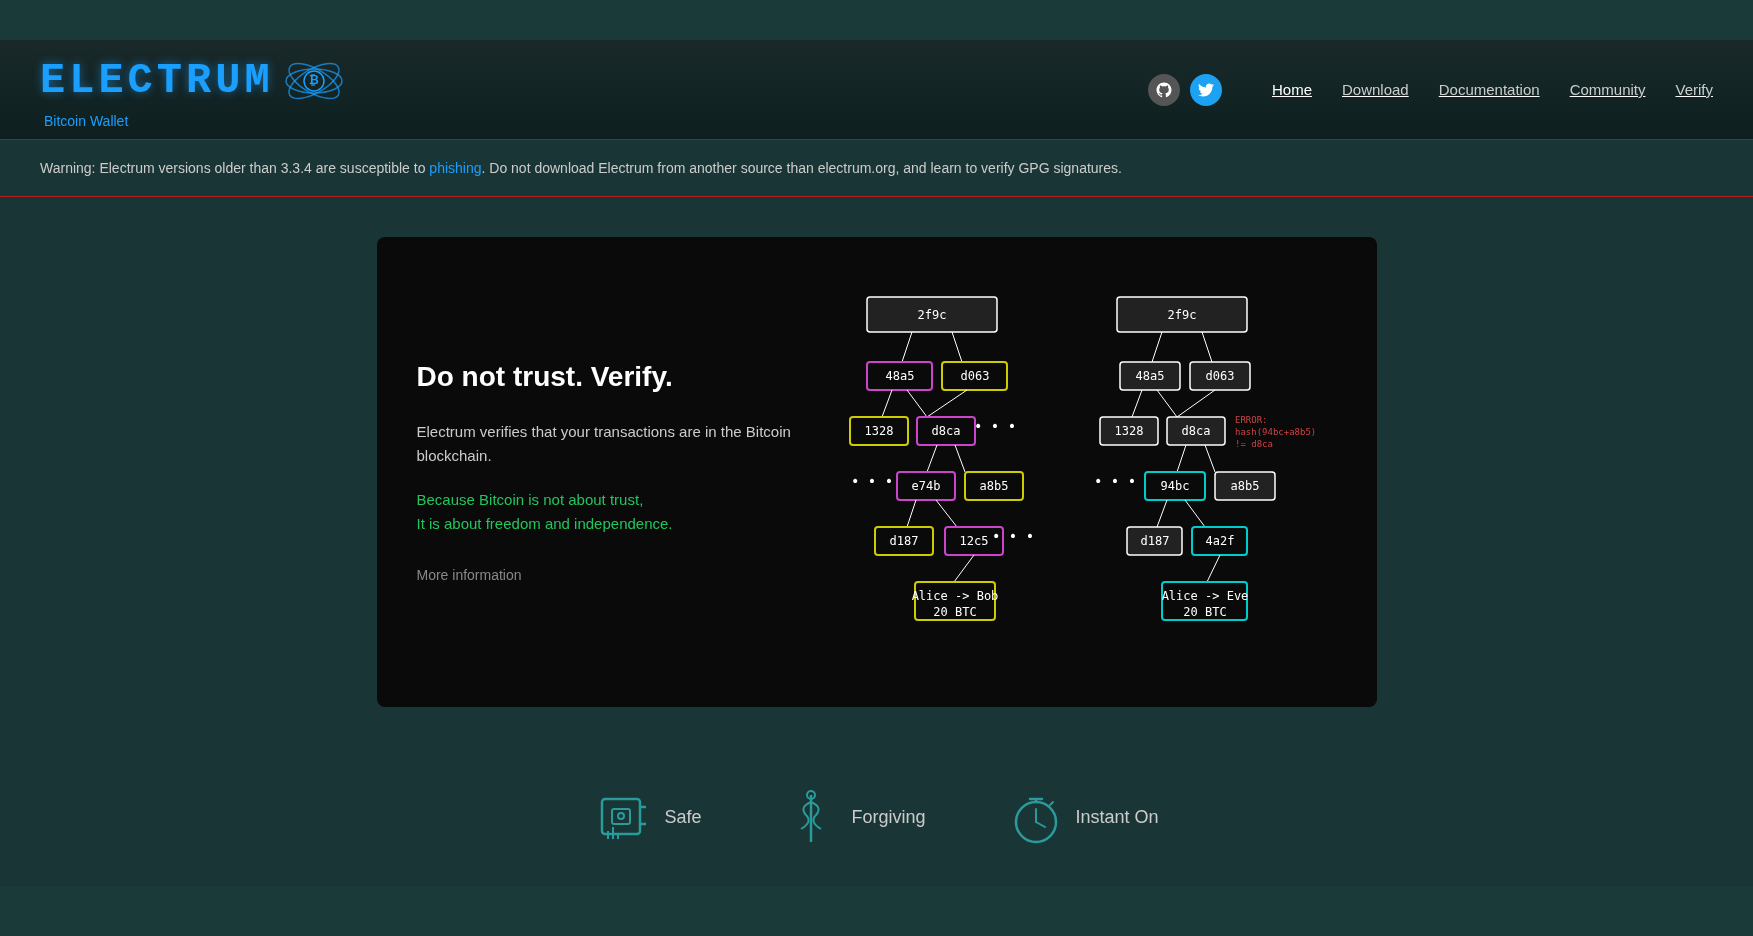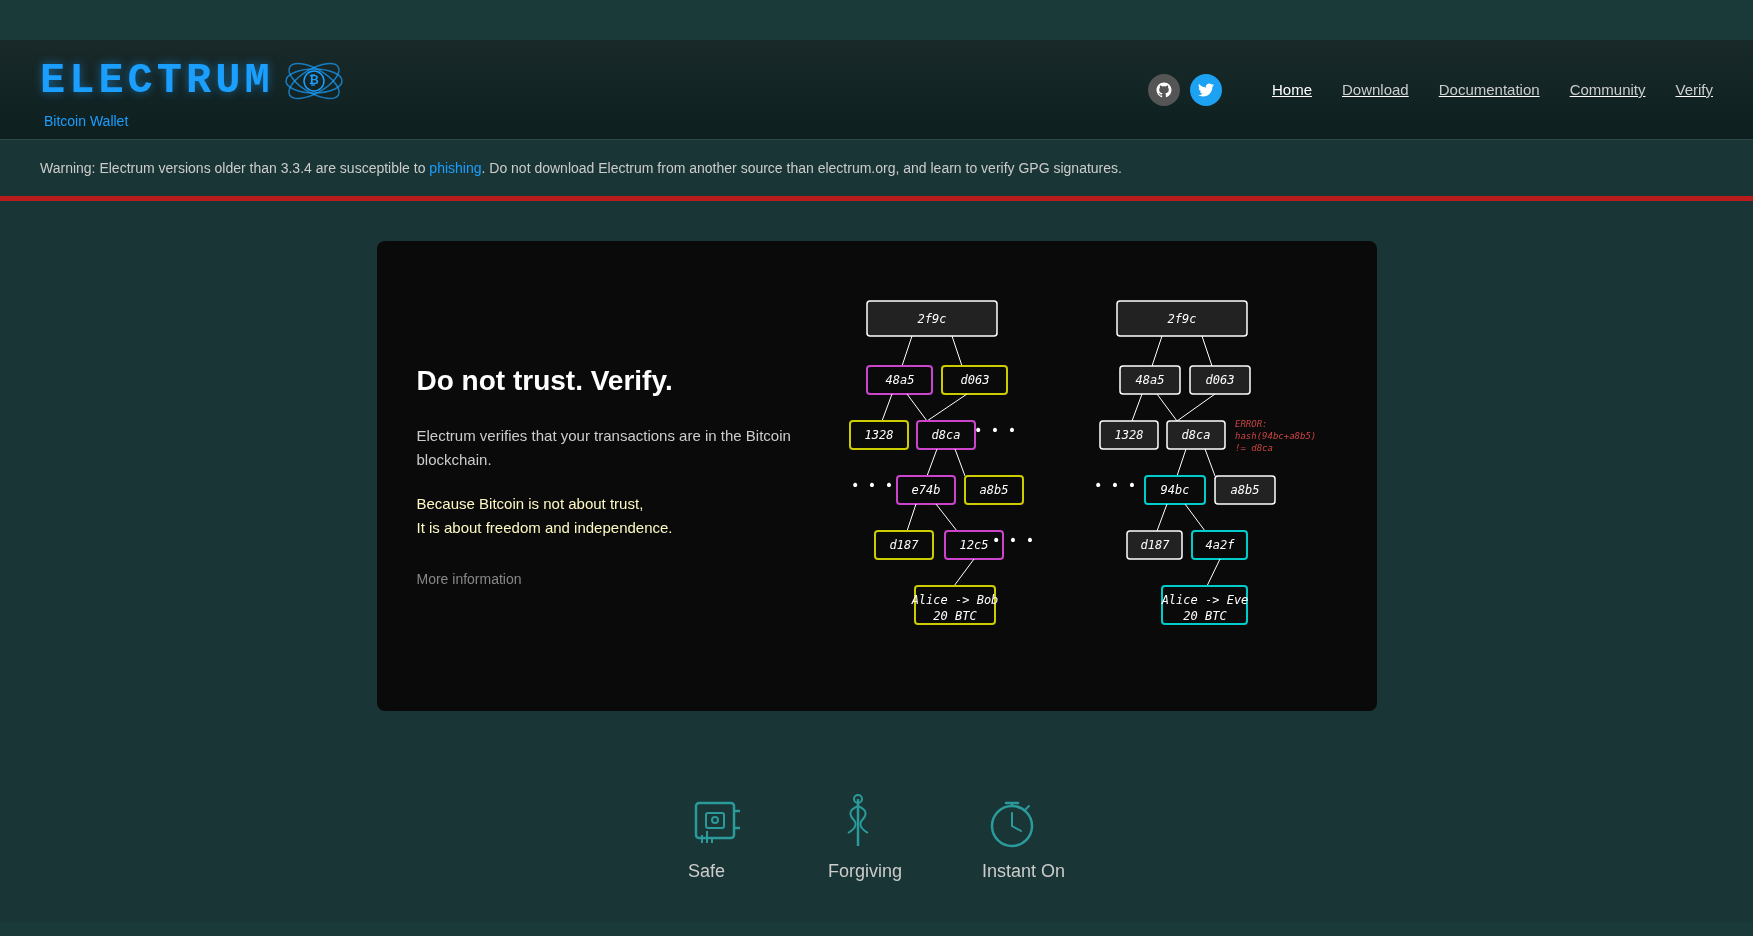--- a/index.html
+++ b/index.html
@@ -108,21 +108,21 @@
       color: #fff;
       text-decoration: underline;
     }
 
     
     .warning-bar {
       background: #1a3535;
       padding: 20px 40px;
       font-size: 14px;
       color: #ccc;
-      border-bottom: 5px solid #b91c1c;
+      border-bottom: 1px solid #b91c1c;
     }
 
     .warning-bar a {
       color: #1a9fff;
       text-decoration: none;
     }
 
     
     .hero-section {
       display: flex;
@@ -156,56 +156,56 @@
     .hero-desc {
       font-size: 15px;
       color: #ccc;
       line-height: 1.6;
       margin-bottom: 20px;
       margin-top: 27px;
     }
 
     .hero-desc2 {
       font-size: 15px;
-      color: #fef9c3;
+      color: #22c55e;
       line-height: 1.6;
       margin-bottom: 30px;
     }
 
     .more-info-link {
       font-size: 14px;
       color: #888;
       cursor: pointer;
     }
 
     
     .diagram-area {
       flex: 1;
       display: flex;
       gap: 20px;
       justify-content: center;
-      font-style: italic;
     }
 
     .diagram-svg {
       width: 100%;
     }
 
     
     .features-section {
       background: #1a3535;
       padding: 40px;
       display: flex;
       justify-content: center;
       gap: 80px;
     }
 
     .feature-item {
       display: flex;
-      flex-direction: column;
+      flex-direction: row;
+      align-items: center;
       gap: 10px;
     }
 
     .feature-label {
       font-size: 18px;
       color: #ccc;
     }
 
     
     .node-rect {

